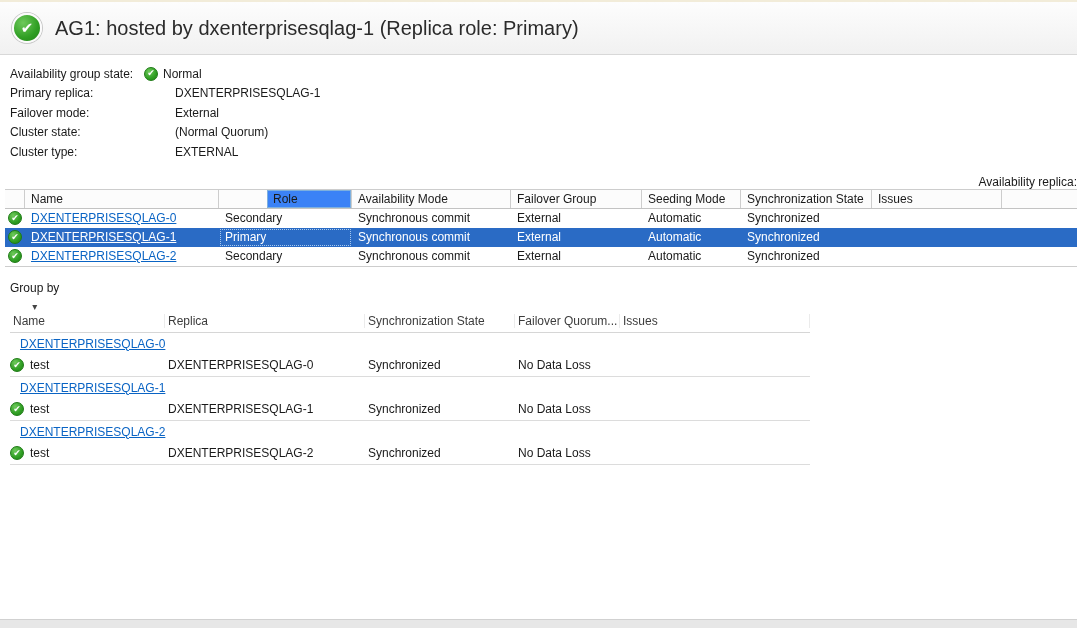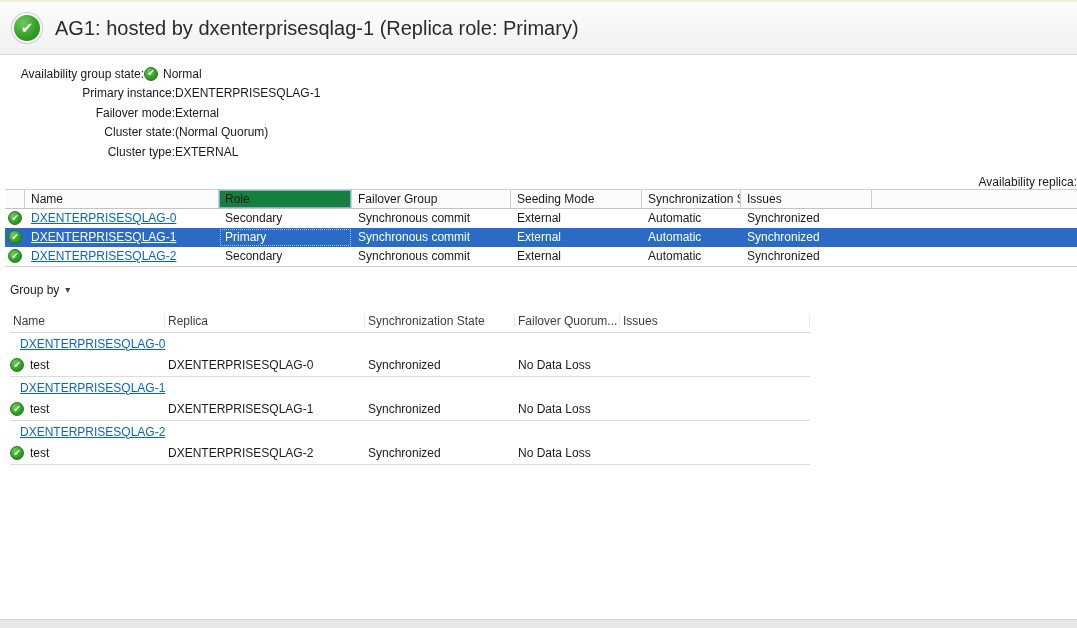--- a/index.html
+++ b/index.html
@@ -31,21 +31,21 @@
     color: #fff;
     display: inline-flex; align-items: center; justify-content: center;
     font-size: 15px; font-weight: bold;
     border: 2px solid #fbfbfb;
     box-shadow: 0 0 0 1px #c9c9c9;
     flex: 0 0 auto;
   }
   .header-title { font-size: 20px; color: #2b2b2b; }
 
   
-  .summary { padding: 9px 16px 0 10px; text-align: right; }
+  .summary { padding: 9px 16px 0 10px; }
   .srow { display: flex; align-items: center; height: 19.5px; }
   .lbl { width: 165px; flex: 0 0 auto; }
   .lbl-short { width: 134px; }
   .small-check {
     width: 14px; height: 14px;
     border-radius: 50%;
     background: radial-gradient(circle at 35% 30%, #6ec95b 0%, #2f9e23 60%, #238317 100%);
     border: 1px solid #1d7a14;
     color: #fff;
     display: inline-flex; align-items: center; justify-content: center;
@@ -66,42 +66,44 @@
   .rt-header { height: 20px; border-top: 1px solid #cdcdcd; border-bottom: 1px solid #c3c3c3; background: #fcfcfc; }
   .rt-hcell {
     display: flex; align-items: center;
     padding-left: 6px;
     border-right: 1px solid #cdcdcd;
     overflow: hidden; white-space: nowrap;
   }
   .rt-hcell.first { padding-left: 0; }
   .rt-hcell.filler { border-right: none; }
   .rt-hcell.sorted {
-    background: #15803d;
+    background: #3b82f6;
     box-shadow: inset 0 0 0 1px #7eb0de;
+    margin-left: 48px;
   }
   .rt-row { height: 19px; }
   .cell {
     display: flex; align-items: center;
     padding-left: 6px;
     overflow: hidden; white-space: nowrap;
   }
   .icon-cell { justify-content: center; padding-left: 0; }
   .link { color: #0a64c4; text-decoration: underline; cursor: pointer; }
   .rt-row.selected { background: #2a6bc5; color: #ffffff; }
   .rt-row.selected .link { color: #ffffff; }
   .rt-row.selected .focus-cell { outline: 1px dotted #a6c8ee; outline-offset: -2px; }
 
   
   .groupby {
     margin: 14px 0 0 10px;
     display: inline-flex; align-items: center; gap: 6px;
     height: 18px;
     cursor: pointer;
     color: #1a1a1a;
+    flex-direction: column;
   }
   .groupby .arrow { font-size: 10px; color: #444; }
 
   
   .dtable { margin: 12px 0 0 10px; width: 800px; }
   .dt-header, .dt-row {
     display: grid;
     grid-template-columns: 155px 200px 150px 105px 190px;
     align-items: center;
   }
@@ -139,21 +141,21 @@
 </div>
 
 
 <div class="summary">
   <div class="srow">
     <span class="lbl lbl-short">Availability group state:</span>
     <span class="small-check">✔</span>
     <span class="val">Normal</span>
   </div>
   <div class="srow">
-    <span class="lbl">Primary instance:</span>
+    <span class="lbl">Primary replica:</span>
     <span class="val">DXENTERPRISESQLAG-1</span>
   </div>
   <div class="srow">
     <span class="lbl">Failover mode:</span>
     <span class="val">External</span>
   </div>
   <div class="srow">
     <span class="lbl">Cluster state:</span>
     <span class="val">(Normal Quorum)</span>
   </div>
@@ -164,20 +166,21 @@
 </div>
 
 
 <div class="sec-label">Availability replica:</div>
 
 <div class="rtable">
   <div class="rt-header">
     <div class="rt-hcell first"></div>
     <div class="rt-hcell">Name</div>
     <div class="rt-hcell sorted">Role</div>
+    <div class="rt-hcell">Availability Mode</div>
     <div class="rt-hcell">Failover Group</div>
     <div class="rt-hcell">Seeding Mode</div>
     <div class="rt-hcell">Synchronization State</div>
     <div class="rt-hcell">Issues</div>
     <div class="rt-hcell filler"></div>
   </div>
 
   <div class="rt-row">
     <div class="cell icon-cell">
         <span class="small-check">✔</span>

